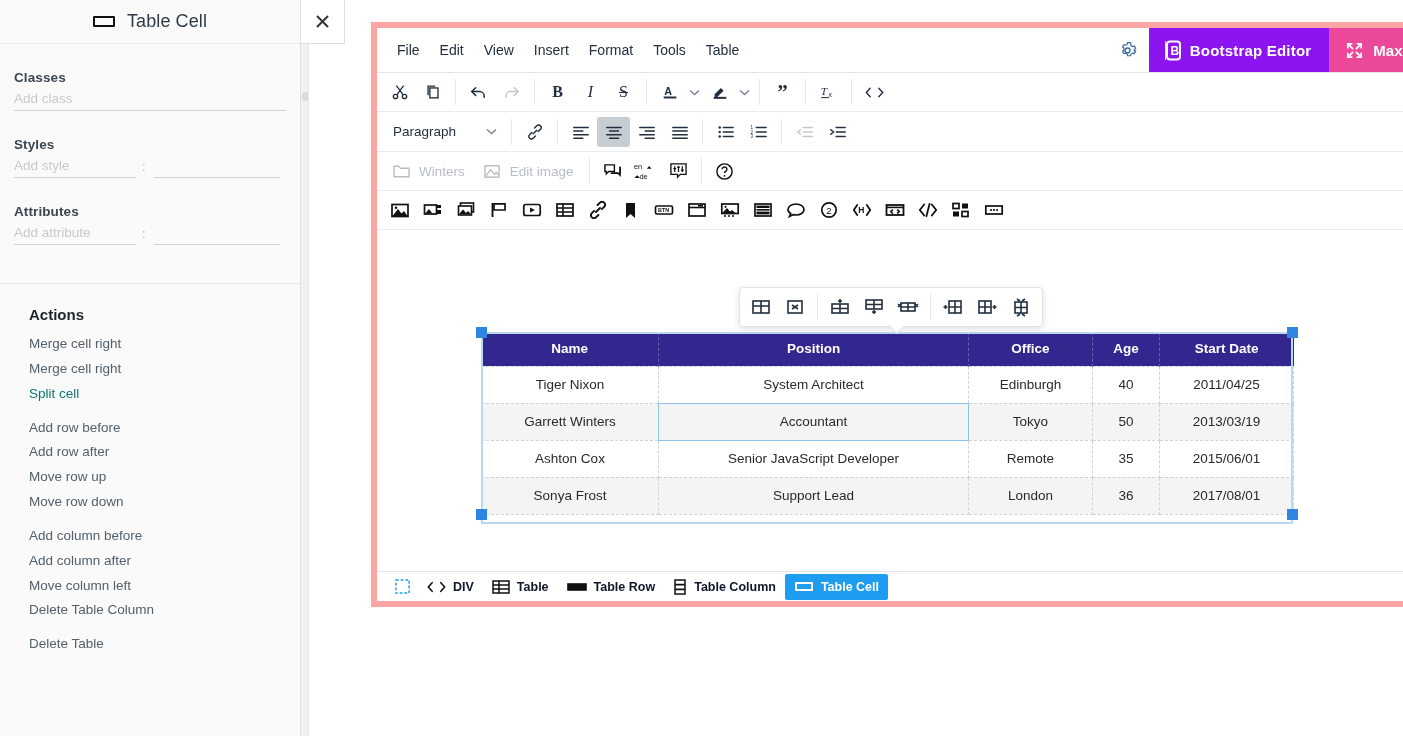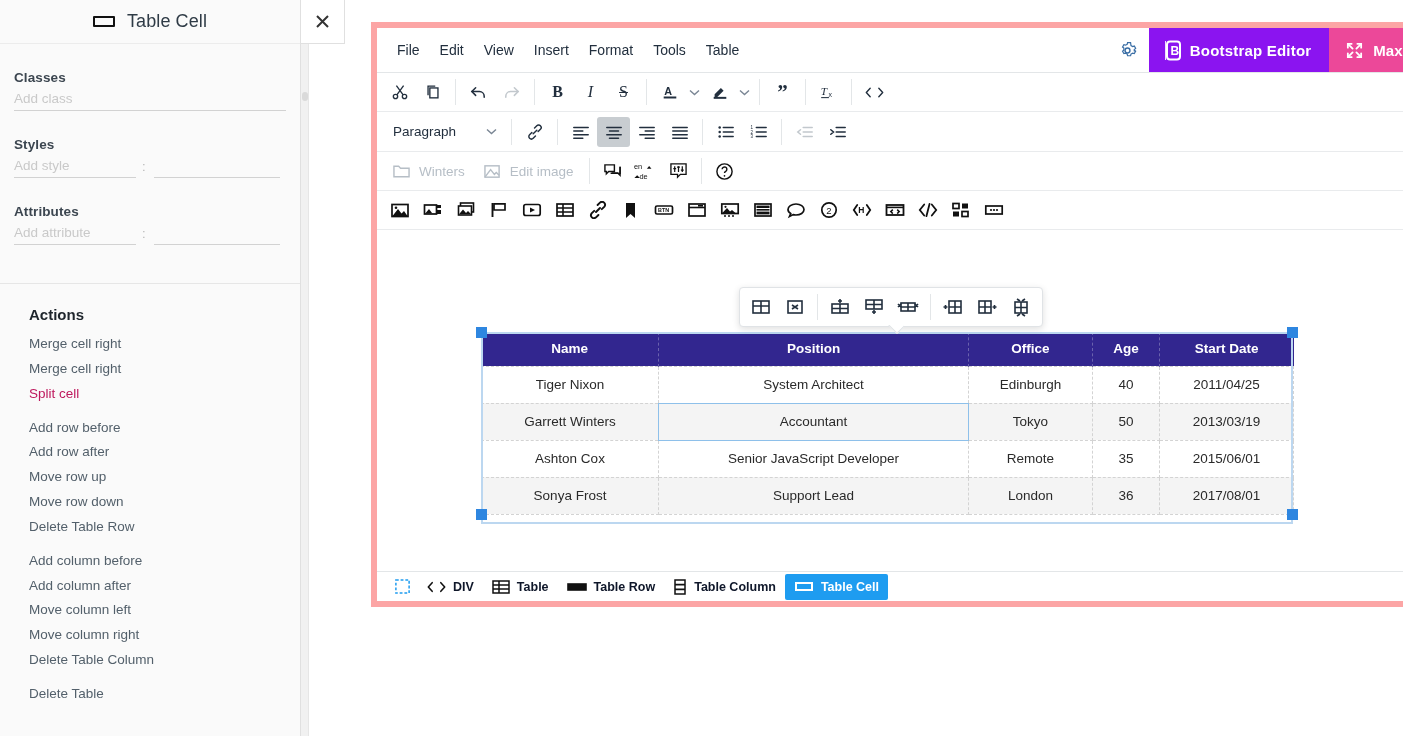--- a/index.html
+++ b/index.html
@@ -65,21 +65,21 @@
   .actions-wrap { padding: 22px 0 0 0; }
   .actions-title {
     font-size: 15px; font-weight: bold; color:#1e252c;
     padding: 0 0 9px 29px;
   }
   .action-item {
     font-size: 13.5px; color:#53606b;
     padding: 5px 0 5px 29px;
     cursor: pointer; line-height: 1.1;
   }
-  .action-item.disabled { color: #be185d; cursor: default; }
+  .action-item.disabled { color: #0f766e; cursor: default; }
   .action-gap { height: 9px; }
 
   
   .close-btn {
     position: absolute; left: 301px; top: 0;
     width: 44px; height: 44px; background:#fff;
     border: 1px solid #e0e0e0; border-top:0; border-left:0;
     display:flex; align-items:center; justify-content:center;
     cursor:pointer;
   }
@@ -274,26 +274,24 @@
       <div class="actions-title">Actions</div>
       <div id="actions-list">
           <div class="action-item">Merge cell right</div>
           <div class="action-item">Merge cell right</div>
           <div class="action-item disabled">Split cell</div>
           <div class="action-gap"></div>
           <div class="action-item">Add row before</div>
           <div class="action-item">Add row after</div>
           <div class="action-item">Move row up</div>
           <div class="action-item">Move row down</div>
-          <div class="action-item">Delete Table Row</div>
           <div class="action-gap"></div>
           <div class="action-item">Add column before</div>
           <div class="action-item">Add column after</div>
           <div class="action-item">Move column left</div>
-          <div class="action-item">Move column right</div>
           <div class="action-item">Delete Table Column</div>
           <div class="action-gap"></div>
           <div class="action-item">Delete Table</div>
         </div>
     </div>
   </div>
 
   <div class="sb-scrolltrack"></div>
   <div class="sb-scrollthumb"></div>
 

